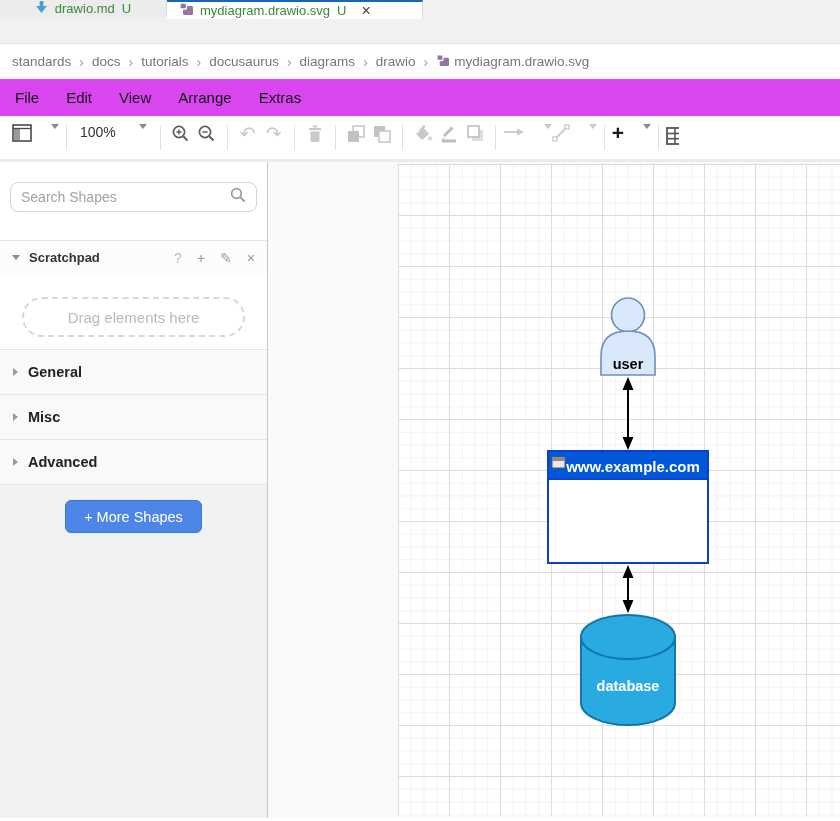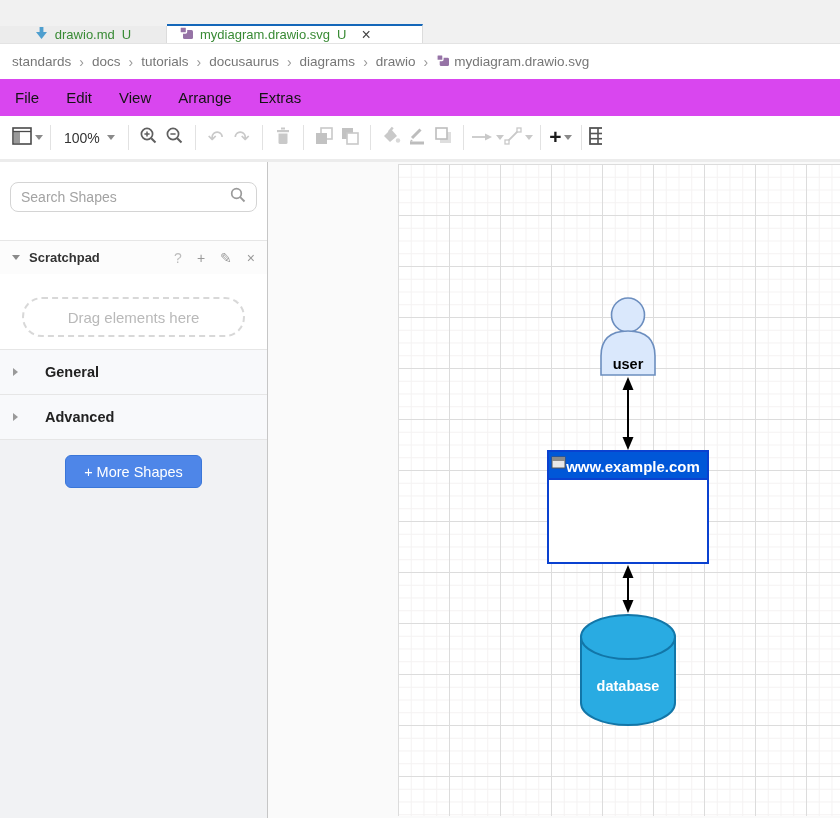--- a/index.html
+++ b/index.html
@@ -1,20 +1,20 @@
 <!DOCTYPE html>
 <html><head>
 <meta charset="utf-8">
 <style>
   * { box-sizing: border-box; margin: 0; padding: 0; }
   html,body { width:840px; height:821px; overflow:hidden; background:#fff;
     font-family:"Liberation Sans", sans-serif; }
 
   
-  .tabbar { height:44px; background:#f1f1f1; display:flex; align-items:flex-end;
+  .tabbar { height:44px; background:#f1f1f1; display:flex; align-items:flex-start;
     border-bottom:1px solid #e3e3e3; }
   .tab { display:flex; align-items:center; gap:7px; font-size:13px; padding:0 12px; cursor:default; }
   .tab .git-label { color:#388a34; }
   .tab-inactive { width:167px; justify-content:center; background:#ececec; border-right:1px solid #dcdcdc; }
   .tab-active { width:256px; background:#fff; border-top:2px solid #1467b9; border-right:1px solid #dcdcdc; }
   .tab-close { color:#444; font-size:16px; margin-left:8px; line-height:1; }
   .tab-filler { flex:1; background:#f3f3f3; }
 
   
   .breadcrumb { height:35px; background:#fff; display:flex; align-items:center;
@@ -22,21 +22,21 @@
   .crumb-sep { color:#9a9a9a; font-size:14px; }
   .crumb-file { display:flex; align-items:center; gap:5px; }
 
   
   .menubar { height:37px; background:#d946ef; display:flex; align-items:center; padding-left:15px; }
   .menu-item { font-size:15px; color:#141414; margin-right:27px; cursor:default; }
 
   
   .toolbar { height:46px; background:#fff; display:flex; align-items:center;
     padding-left:12px; border-bottom:3px solid #ececec; }
-  .tbtn { height:28px; min-width:26px; display:flex; align-items:center; justify-content:center; gap:3px; }
+  .tbtn { height:28px; min-width:26px; display:flex; align-items:flex-start; justify-content:center; gap:19px; }
   .tsep { width:1px; height:25px; background:#e2e2e2; margin:0 7px; flex:none; }
   .caret { width:0; height:0; border-left:4px solid transparent; border-right:4px solid transparent;
     border-top:5px solid #8a8a8a; }
   .caret.dim { border-top-color:#c9c9c9; }
   .zoom-label { font-size:14px; color:#333; margin-right:4px; }
   .glyph-dim { color:#c9c9c9; font-size:19px; font-family:"DejaVu Sans", sans-serif; line-height:1; }
   .plus-glyph { color:#1b1b1b; font-size:21px; font-weight:bold; line-height:1; margin-top:-2px; }
   .edge-clip { width:13px; overflow:hidden; display:flex; }
 
   
@@ -56,21 +56,21 @@
   .tri-down { width:0; height:0; border-left:4px solid transparent; border-right:4px solid transparent;
     border-top:5px solid #8a8a8a; margin-right:9px; }
   .tri-right { width:0; height:0; border-top:4px solid transparent; border-bottom:4px solid transparent;
     border-left:5px solid #9a9a9a; margin-right:10px; }
   .scratchpad-title { font-size:13px; font-weight:bold; color:#333; flex:1; }
   .sp-icon { color:#999; font-size:14px; margin-left:15px; line-height:1; }
   .sp-icon.help { color:#bdbdbd; }
   .drag-area { margin:23px 22px 12px; height:40px; border:2px dashed #d8d8d8; border-radius:20px;
     display:flex; align-items:center; justify-content:center; color:#b9b9b9; font-size:15px; background:#fff; }
   .shape-section { height:45px; border-top:1px solid #e6e6e6; background:#f8f9fb;
-    display:flex; align-items:center; padding:0 13px; font-size:14.5px; font-weight:bold; color:#222;gap:17px; }
+    display:flex; align-items:center; padding:0 13px; font-size:14.5px; font-weight:bold; color:#222; }
   .sidebar-bottom { flex:1; border-top:1px solid #e6e6e6; background:#f1f2f4;
     display:flex; justify-content:center; align-items:flex-start; padding-top:15px; }
   .more-shapes { height:33px; padding:8px 18px; background:#4e86e8; border:1px solid #3a76d8;
     border-radius:6px; color:#fff; font-size:14.5px; display:flex; align-items:center; }
 
   
   .canvas { flex:1; position:relative; background:#fafafa; overflow:hidden; }
   .page { position:absolute; left:130px; top:2px; width:442px; height:652px; background-color:#fff;
     background-image:
       linear-gradient(#dcdcdc 1px, transparent 1px),
@@ -303,20 +303,24 @@
     <div class="drag-area">
       <span>Drag elements here</span>
     </div>
 
     <div class="shape-section">
       <span class="tri-right"></span>
       <span>General</span>
     </div>
     <div class="shape-section">
       <span class="tri-right"></span>
+      <span>Misc</span>
+    </div>
+    <div class="shape-section">
+      <span class="tri-right"></span>
       <span>Advanced</span>
     </div>
 
     <div class="sidebar-bottom">
       <div class="more-shapes">
         <span>+ More Shapes</span>
       </div>
     </div>
   </div>
 

